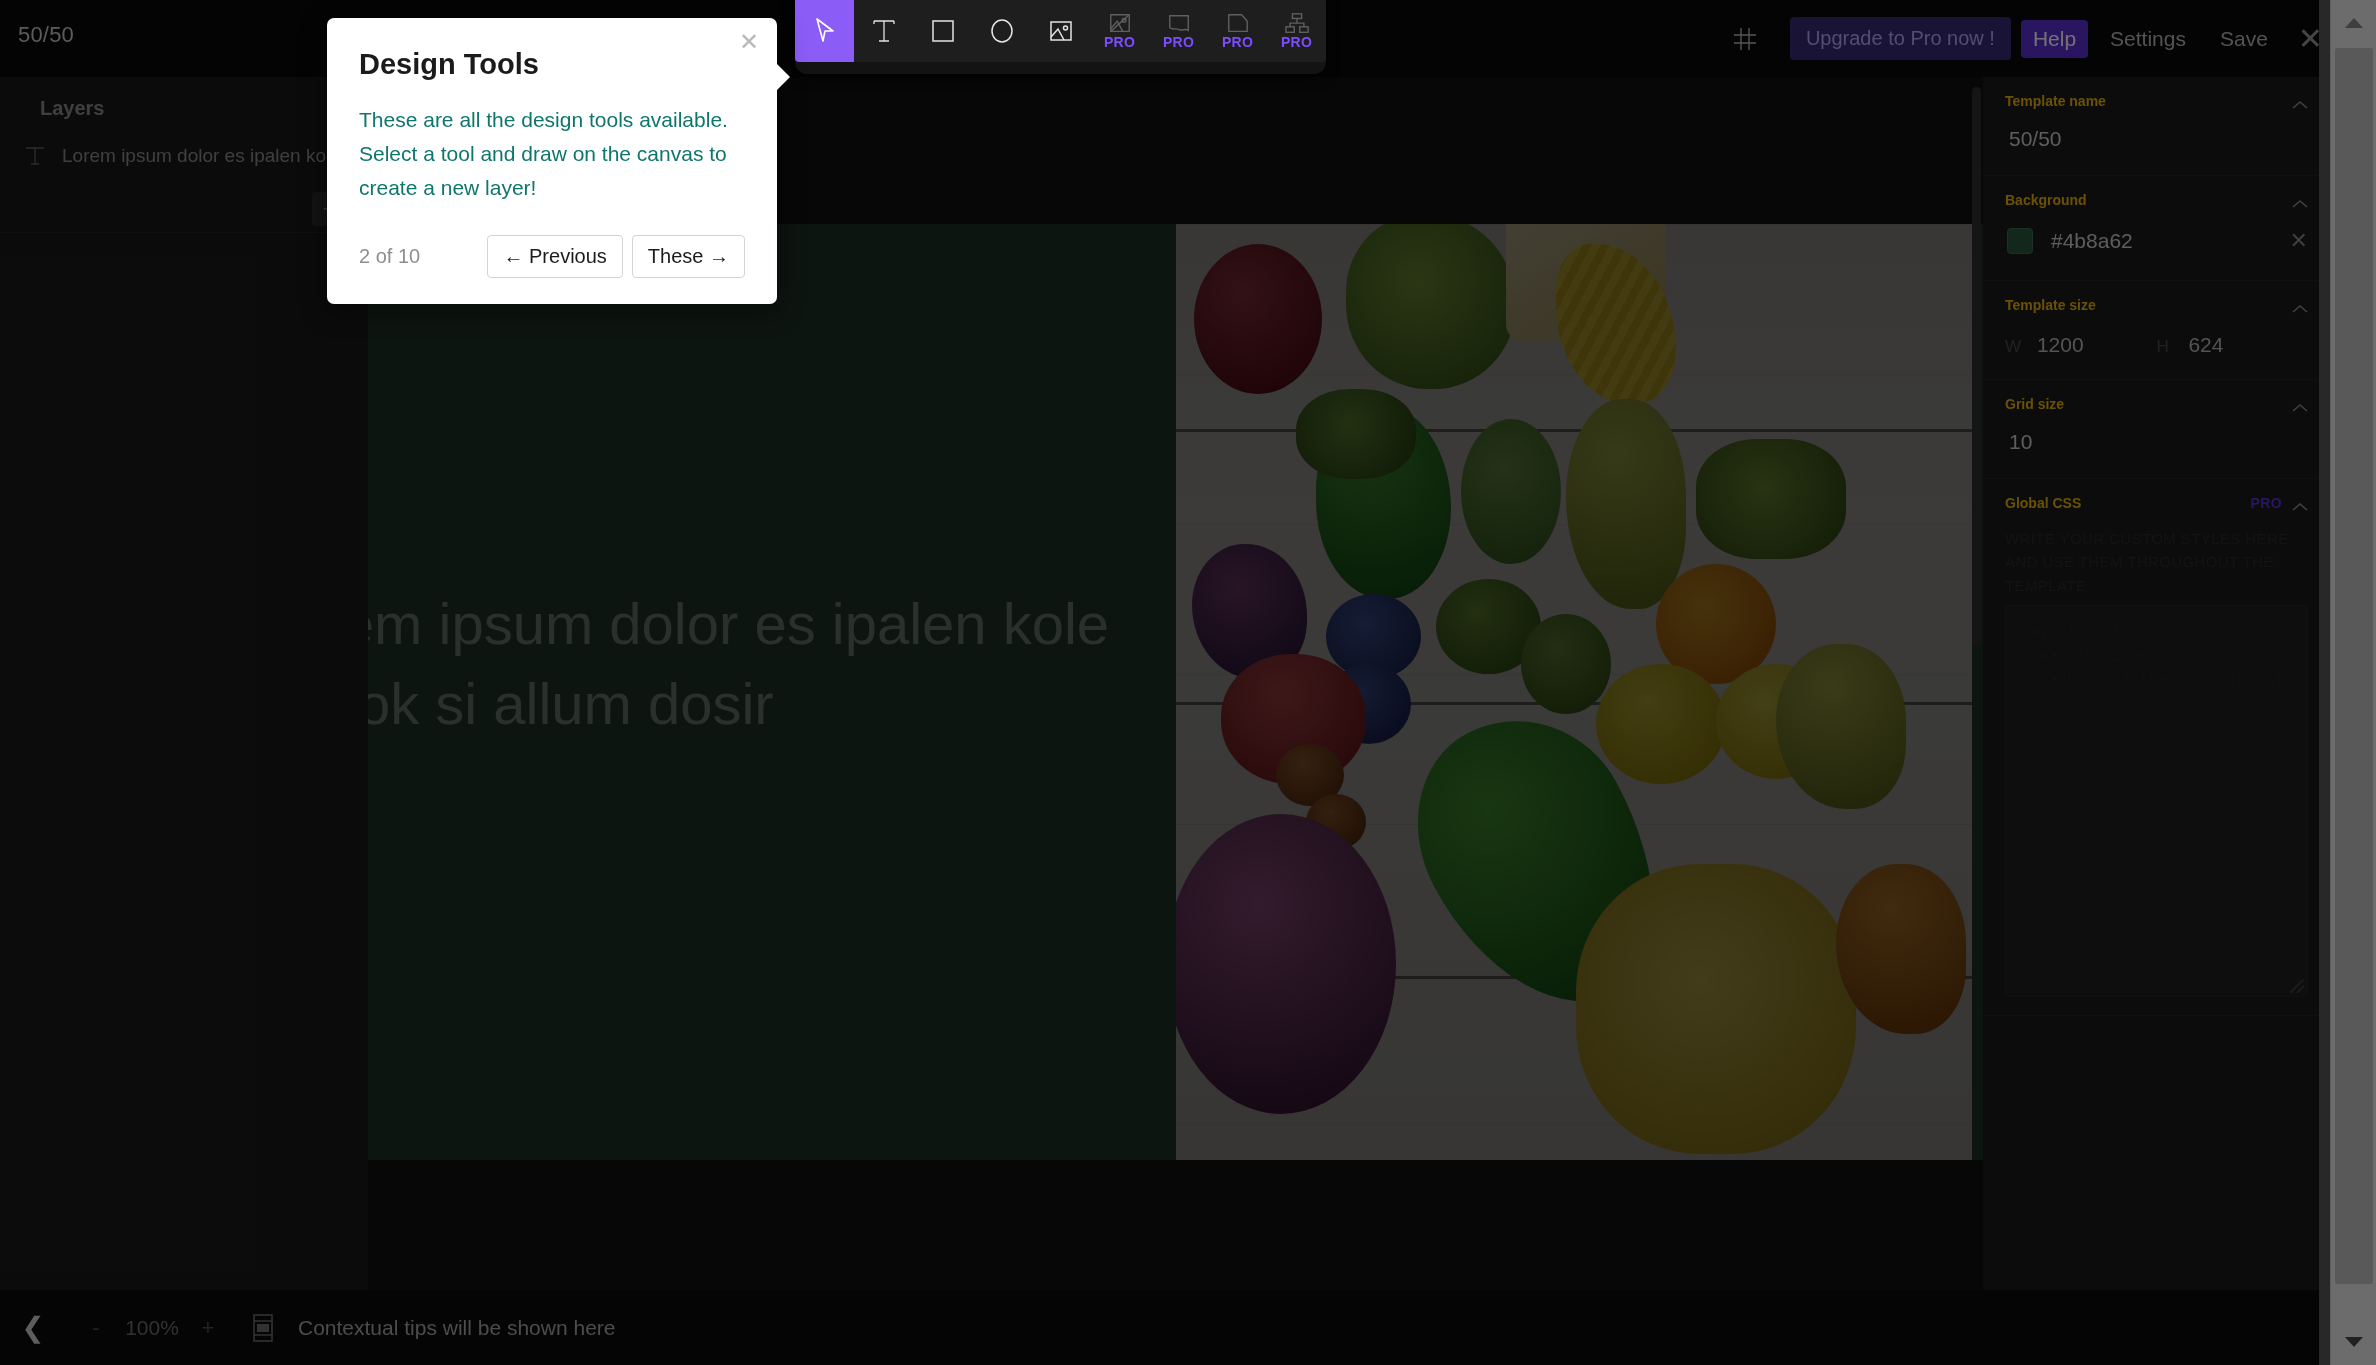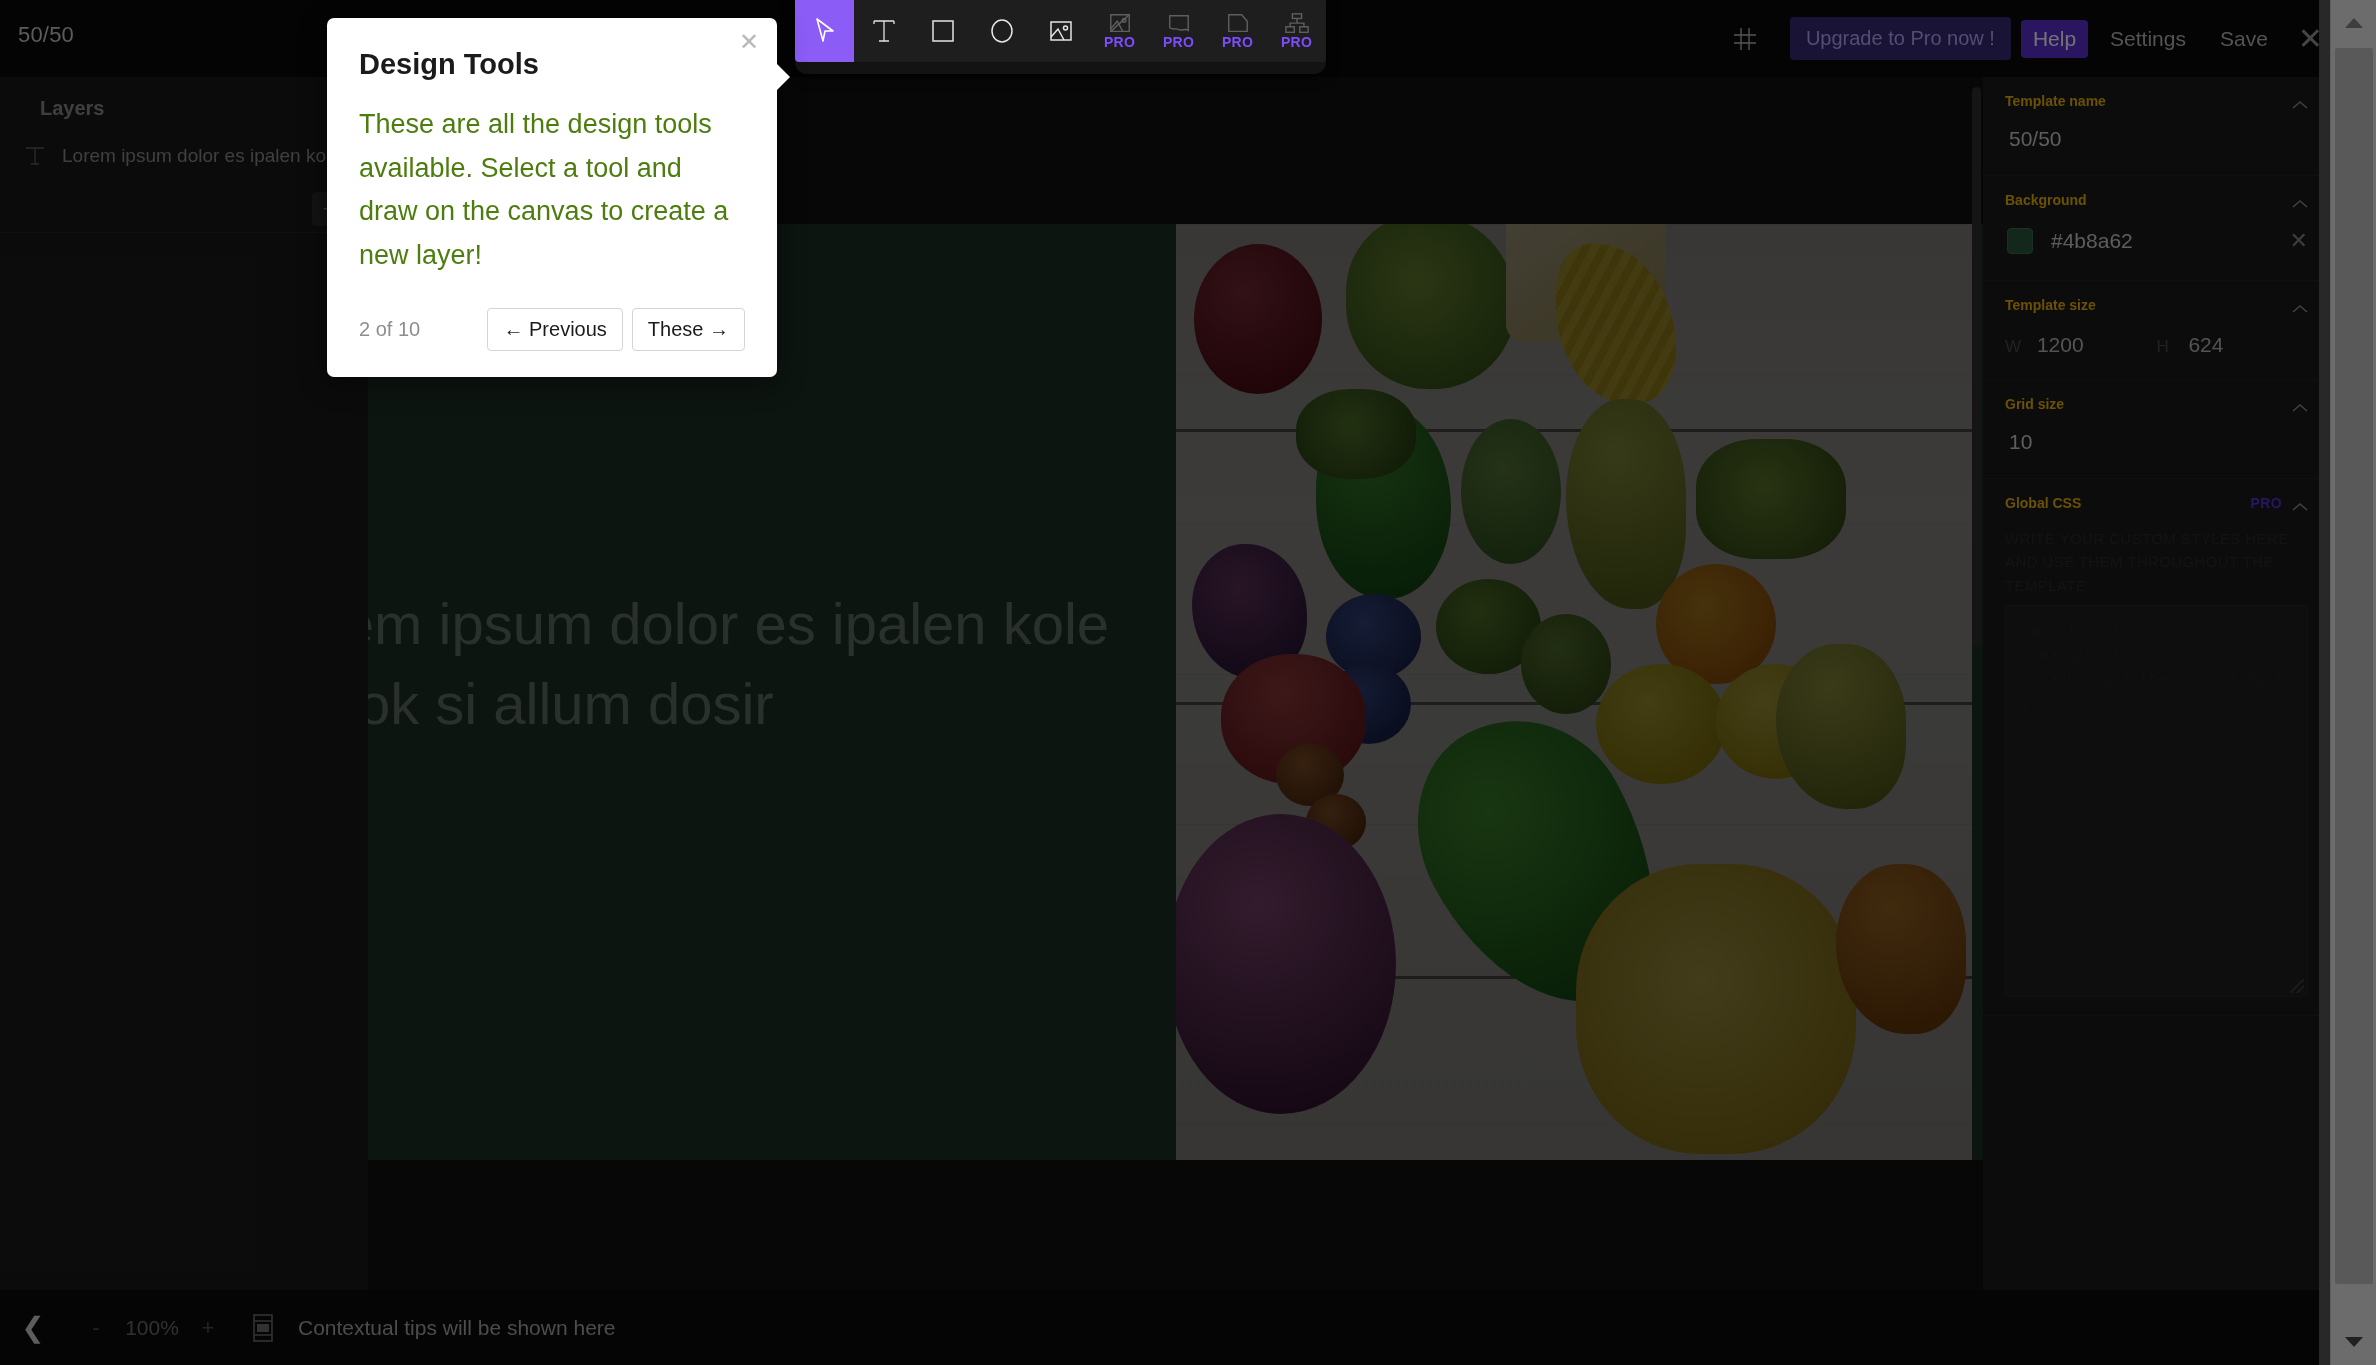--- a/index.html
+++ b/index.html
@@ -295,21 +295,21 @@
   }
   .tour-close {
     position: absolute; right: 18px; top: 12px;
     font-size: 24px; color: #b9b9b9; cursor: pointer; line-height: 1;
   }
   .tour-title {
     font-size: 29px; font-weight: bold; color: #1b1b1b;
     margin-bottom: 22px;
   }
   .tour-body {
-    font-size: 27px; line-height: 1.62; color: #4d7c0f;
+    font-size: 21px; line-height: 1.62; color: #0f766e;
     margin-bottom: 30px;
   }
   .tour-foot { display: flex; align-items: center; justify-content: space-between; }
   .tour-count { font-size: 20px; color: #8e8e8e; }
   .tour-btns { display: flex; gap: 9px; }
   .tour-btn {
     font-size: 20px; color: #1b1b1b;
     background: #fff; border: 1px solid #d4d4d4; border-radius: 4px;
     padding: 9px 15px; cursor: pointer;
     font-family: "Liberation Sans", sans-serif;

